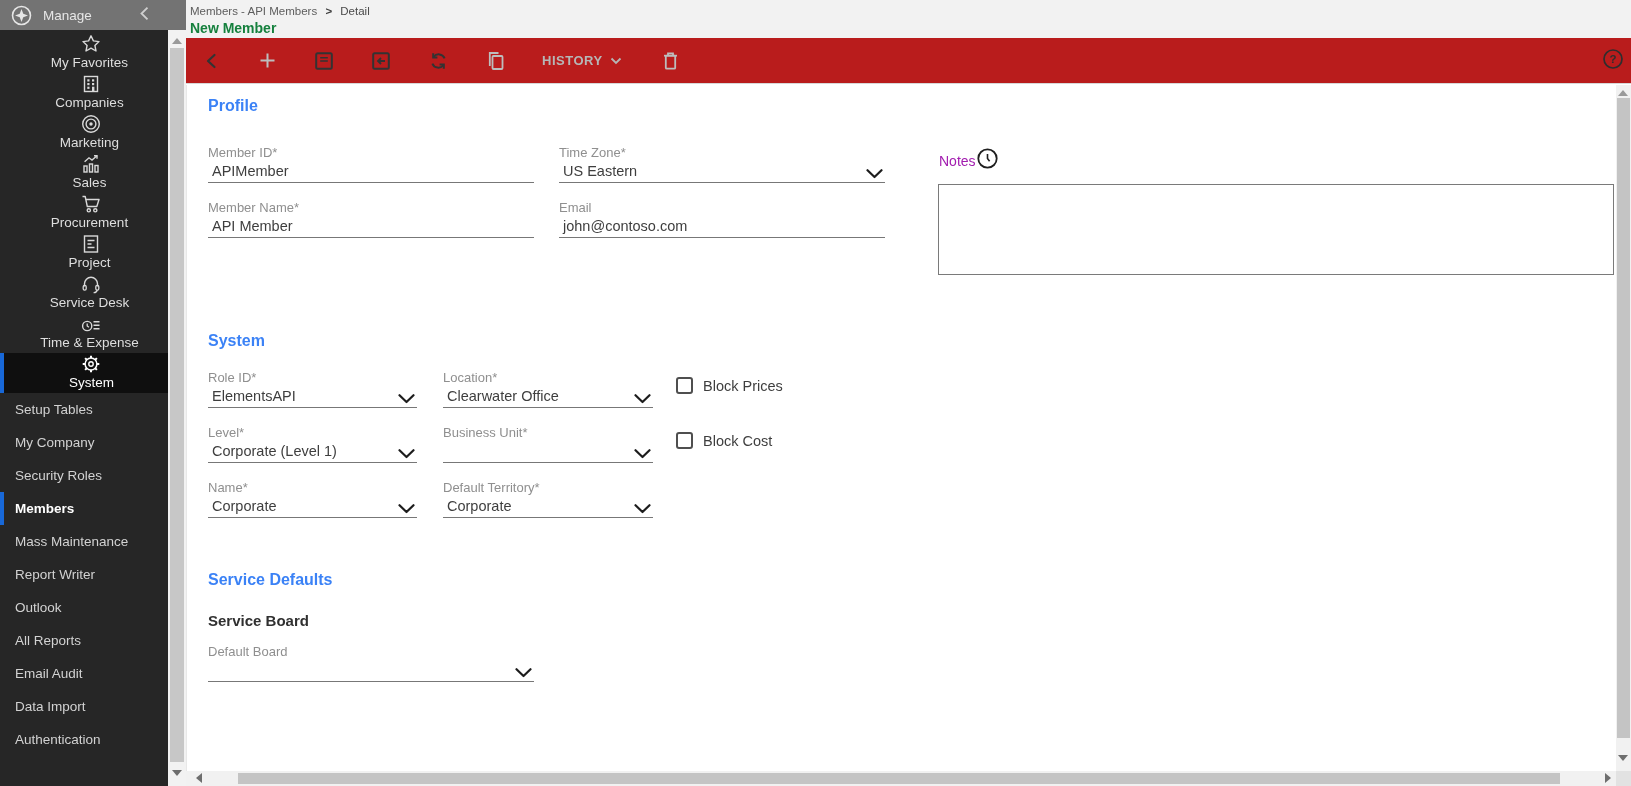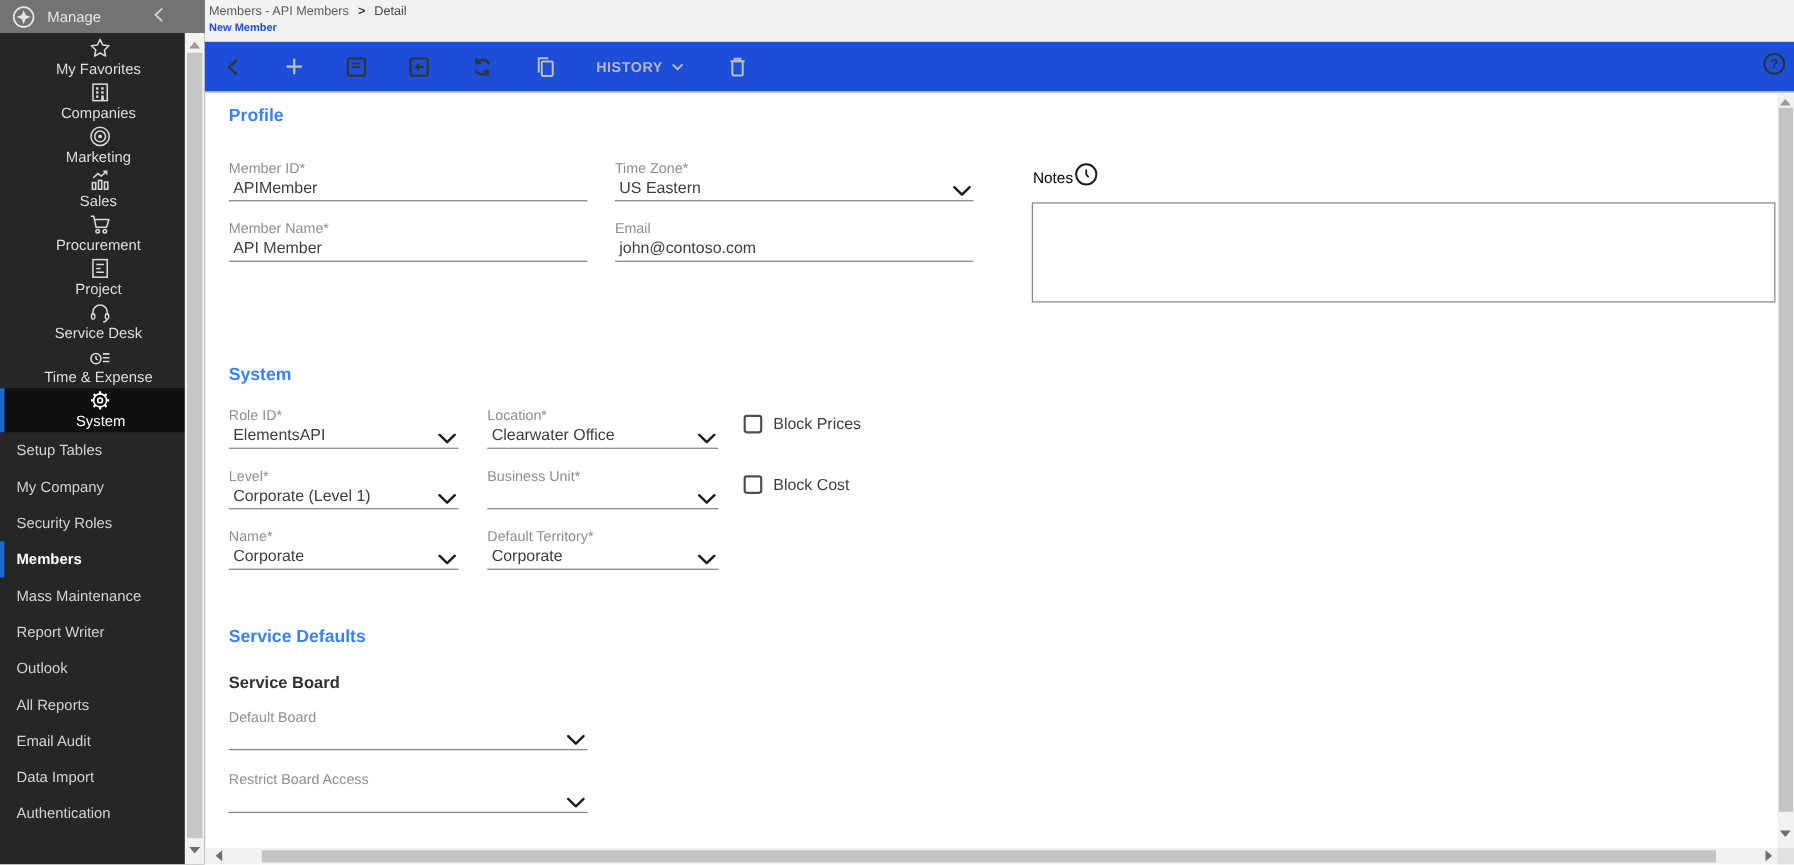--- a/index.html
+++ b/index.html
@@ -29,41 +29,41 @@
   .arr-left  { border-top:5px solid transparent; border-bottom:5px solid transparent; border-right:6px solid #6e6e6e; }
   .arr-right { border-top:5px solid transparent; border-bottom:5px solid transparent; border-left:6px solid #6e6e6e; }
 
   
   .topbar { position:absolute; left:186px; top:0; width:1445px; }
   .crumb-band { height:38px; background:#f2f2f2; padding:5px 0 0 4px; }
   .crumb-line { font-size:11.5px; }
   .crumb-trail { color:#5d5d5d; cursor:pointer; }
   .crumb-sep { color:#3f3f3f; font-weight:bold; padding:0 5px; }
   .crumb-cur { color:#4a4a4a; }
-  .page-title { font-size:10px; font-weight:bold; color:#1d4ed8; margin-top:3px; }
-  .toolbar { height:46px; background:#1d4ed8; border-bottom:1px solid #d8d8d8; display:flex; align-items:center; padding-left:17px;gap:16px; }
+  .page-title { font-size:14px; font-weight:bold; color:#15803d; margin-top:3px; }
+  .toolbar { height:46px; background:#b91c1c; border-bottom:1px solid #d8d8d8; display:flex; align-items:center; padding-left:17px;gap:16px; }
   .tb-btn { height:21px; margin-right:21px; display:flex; align-items:center; color:#333333; cursor:pointer; }
   .tb-btn.disabled { color:#bdbdbd; }
   .tb-history { display:flex; align-items:center; font-size:13px; font-weight:bold; letter-spacing:0.5px; color:#b6b6b6; margin-right:24px; cursor:pointer; }
   .tb-history svg { margin-left:7px; }
   .tb-help { margin-left:auto; margin-right:7px; cursor:pointer; }
 
   
   .content { position:absolute; left:186px; top:85px; width:1430px; height:686px; background:#fff; border-left:1px solid #e8e8e8; z-index:1; }
   .sec-heading { position:absolute; font-size:16px; font-weight:bold; color:#3b82f6; }
   .sub-heading { position:absolute; font-size:15px; font-weight:bold; color:#303030; }
   .field { position:absolute; }
   .flabel { font-size:13px; color:#8f8f8f; height:18px; }
   .fvalue { position:relative; height:20px; border-bottom:1px solid #777777; font-size:14.5px; color:#3e3e3e; padding-left:4px; white-space:nowrap; }
   .fvalue .chev { position:absolute; right:2px; bottom:3px; }
   .cbrow { position:absolute; display:flex; align-items:flex-end; cursor:pointer; }
   .cbbox { width:17px; height:17px; border:2px solid #4f4f4f; border-radius:3px; background:#fff; margin-right:10px; flex:0 0 auto; }
   .cblabel { font-size:14.5px; color:#3e3e3e; }
   .notes-label-row { position:absolute; display:flex; align-items:center; }
-  .notes-label { font-size:14px; color:#000000; }
+  .notes-label { font-size:14px; color:#a21caf; }
   .notes-box { position:absolute; border:1px solid #7a7a7a; background:#fff; resize:none; outline:none; font-family:"Liberation Sans",sans-serif; font-size:14px; padding:6px; }
 
   
   .vscroll { position:absolute; right:0; top:85px; width:15px; height:686px; background:#f1f1f1; z-index:2; }
   .vthumb { position:absolute; left:1px; top:13px; width:13px; height:640px; background:#c4c4c4; }
   .hscroll { position:absolute; left:186px; top:771px; width:1445px; height:15px; background:#f1f1f1; z-index:2; }
   .hthumb { position:absolute; left:52px; top:2px; width:1322px; height:11px; background:#c4c4c4; }
   .hcorner { position:absolute; right:0; top:0; width:15px; height:15px; background:#e2e2e2; }
 </style>
 </head>
@@ -369,28 +369,20 @@
             <path d="M1.5 1.2 L8.5 8 L15.5 1.2" fill="none" stroke="#1d1d1d" stroke-width="2.2" stroke-linecap="round" stroke-linejoin="round"></path>
           </svg>
       </div>
     </div>
 
     <div class="sec-heading" style="left:21px; top:486px;">Service Defaults</div>
     <div class="sub-heading" style="left:21px; top:527px;">Service Board</div>
 
     <div class="field" style="left:21px; top:559px; width:326px;">
       <div class="flabel">Default Board</div>
-      <div class="fvalue"><span></span>
-        <svg class="chev" width="17" height="10" viewBox="0 0 17 10">
-            <path d="M1.5 1.2 L8.5 8 L15.5 1.2" fill="none" stroke="#1d1d1d" stroke-width="2.2" stroke-linecap="round" stroke-linejoin="round"></path>
-          </svg>
-      </div>
-    </div>
-    <div class="field" style="left:21px; top:616px; width:326px;">
-      <div class="flabel">Restrict Board Access</div>
       <div class="fvalue"><span></span>
         <svg class="chev" width="17" height="10" viewBox="0 0 17 10">
             <path d="M1.5 1.2 L8.5 8 L15.5 1.2" fill="none" stroke="#1d1d1d" stroke-width="2.2" stroke-linecap="round" stroke-linejoin="round"></path>
           </svg>
       </div>
     </div>
   </main>
 
   <div class="vscroll">
     <span class="arr arr-up" style="left:2px; top:5px;"></span>

